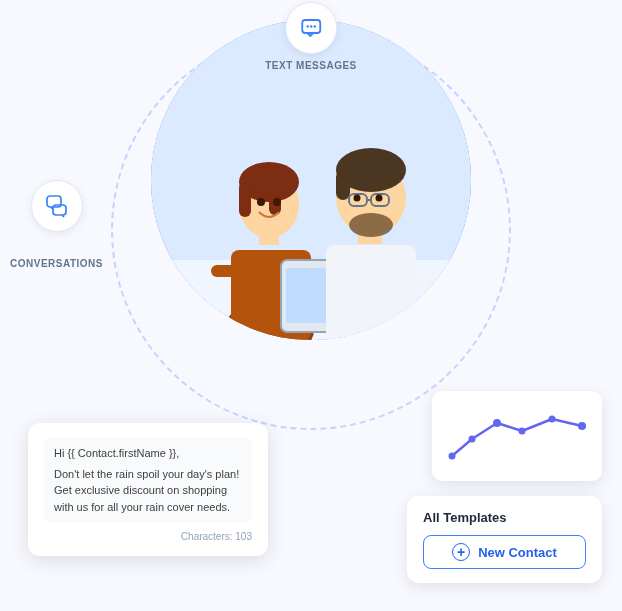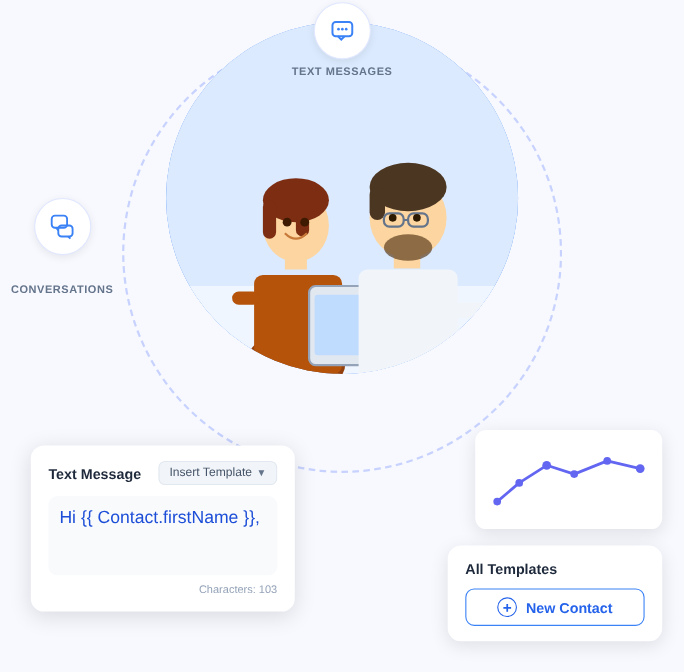--- a/index.html
+++ b/index.html
@@ -156,22 +156,22 @@
       color: #475569;
       cursor: pointer;
     }
 
     .insert-template-btn .arrow-down {
       font-size: 9px;
       color: #64748b;
     }
 
     .sms-card-body {
-      font-size: 16px;
-      color: #1d4ed8;
+      font-size: 11px;
+      color: #404040;
       line-height: 1.5;
       padding: 8px 10px;
       background: #f8fafc;
       border-radius: 8px;
       min-height: 72px;
     }
 
     .sms-card-footer {
       margin-top: 8px;
       text-align: right;
@@ -329,29 +329,23 @@
         <path d="M7 14l2 2.5" stroke="#3b82f6" stroke-width="1.7" fill="none"></path>
         <rect x="9" y="12" width="13" height="10" rx="3" stroke="#3b82f6" stroke-width="1.7" fill="none"></rect>
         <path d="M18 22l2 2" stroke="#3b82f6" stroke-width="1.7" fill="none"></path>
       </svg>
     </div>
     <span class="node-label">CONVERSATIONS</span>
   </div>
 
 
   <div class="sms-card">
-    <div class="sms-card-header">
-      <span class="sms-card-title">Text Message</span>
-      <button class="insert-template-btn">
-        <span>Insert Template</span>
-        <span class="arrow-down">▼</span>
-      </button>
-    </div>
     <div class="sms-card-body">
       <div>Hi {{ Contact.firstName }},</div>
+      <div style="margin-top:4px;">Don't let the rain spoil your day's plan! Get exclusive discount on shopping with us for all your rain cover needs.</div>
     </div>
     <div class="sms-card-footer">Characters: 103</div>
   </div>
 
   <div class="chart-card">
     <svg width="150" height="70" viewBox="0 0 150 70" xmlns="http://www.w3.org/2000/svg">
 
       <polyline points="10,55 30,38 55,22 80,30 110,18 140,25" fill="none" stroke="#6366f1" stroke-width="2.5" stroke-linejoin="round" stroke-linecap="round"></polyline>
 
       <circle cx="10" cy="55" r="3.5" fill="#6366f1"></circle>

